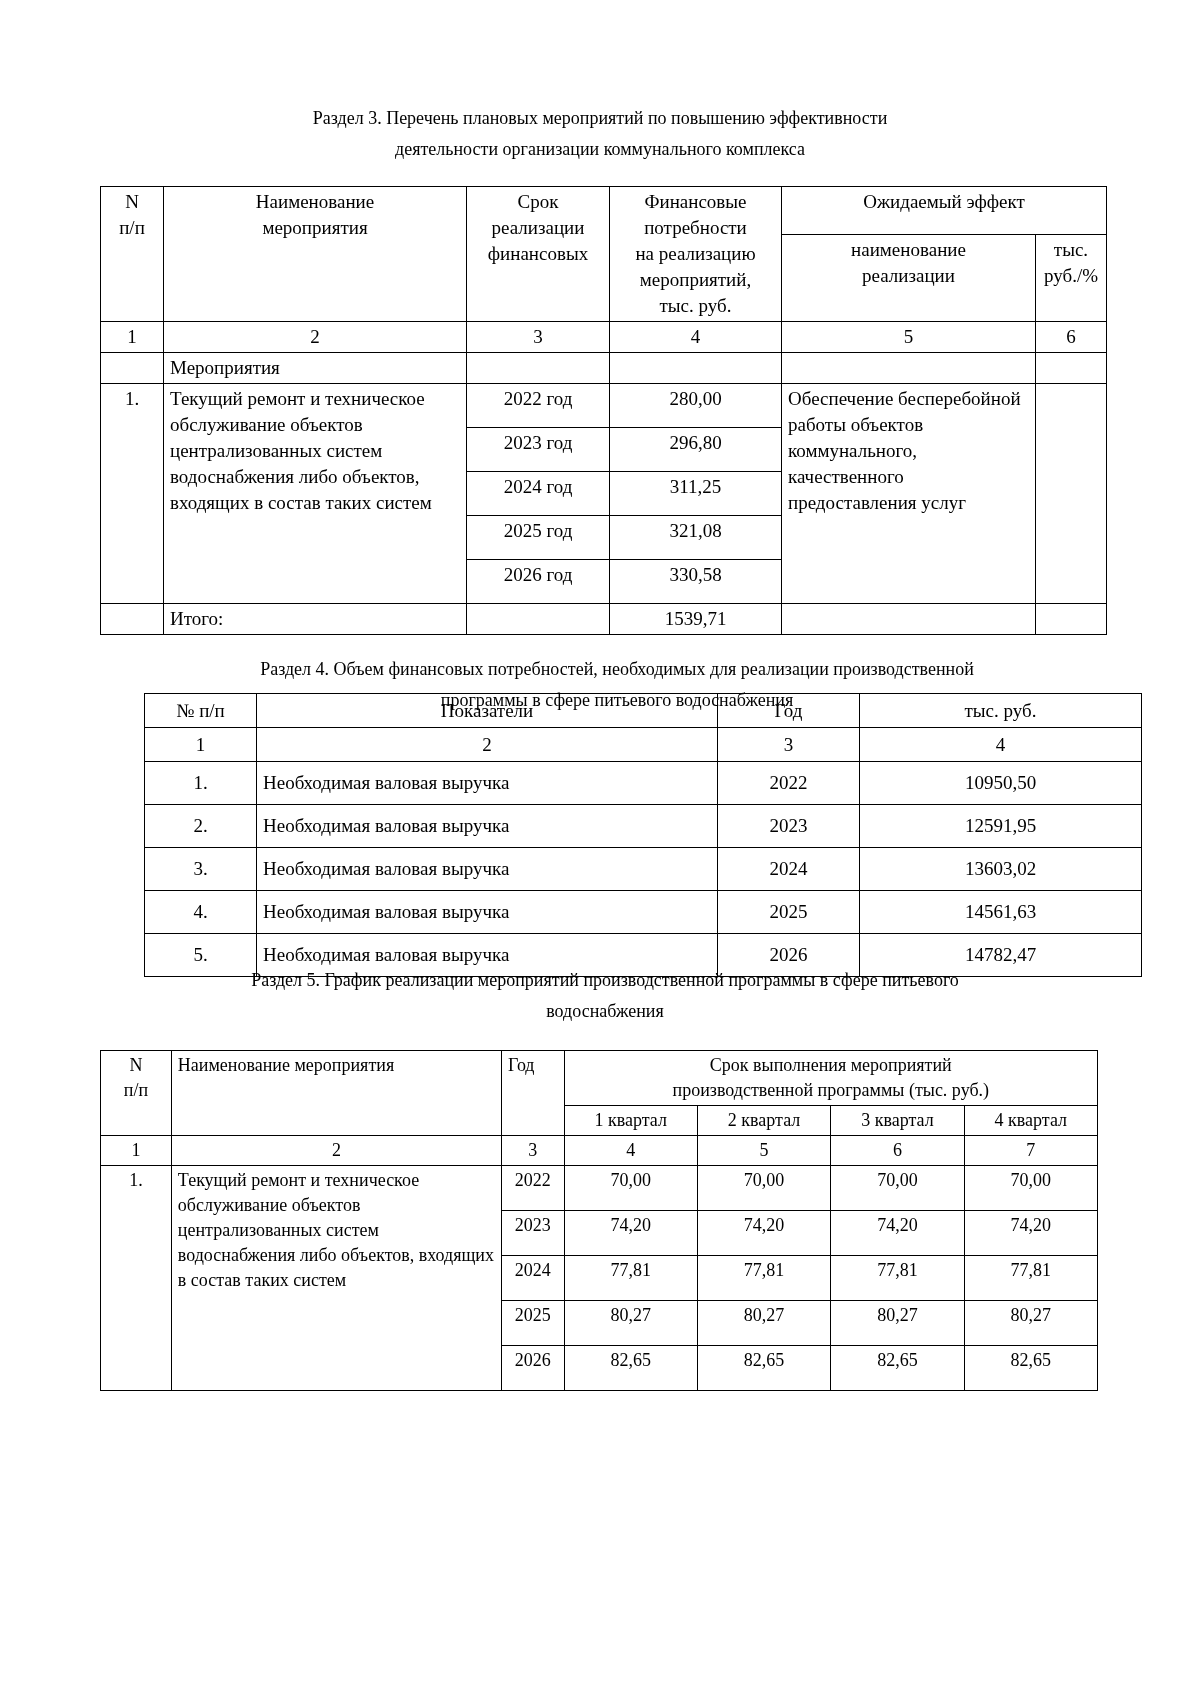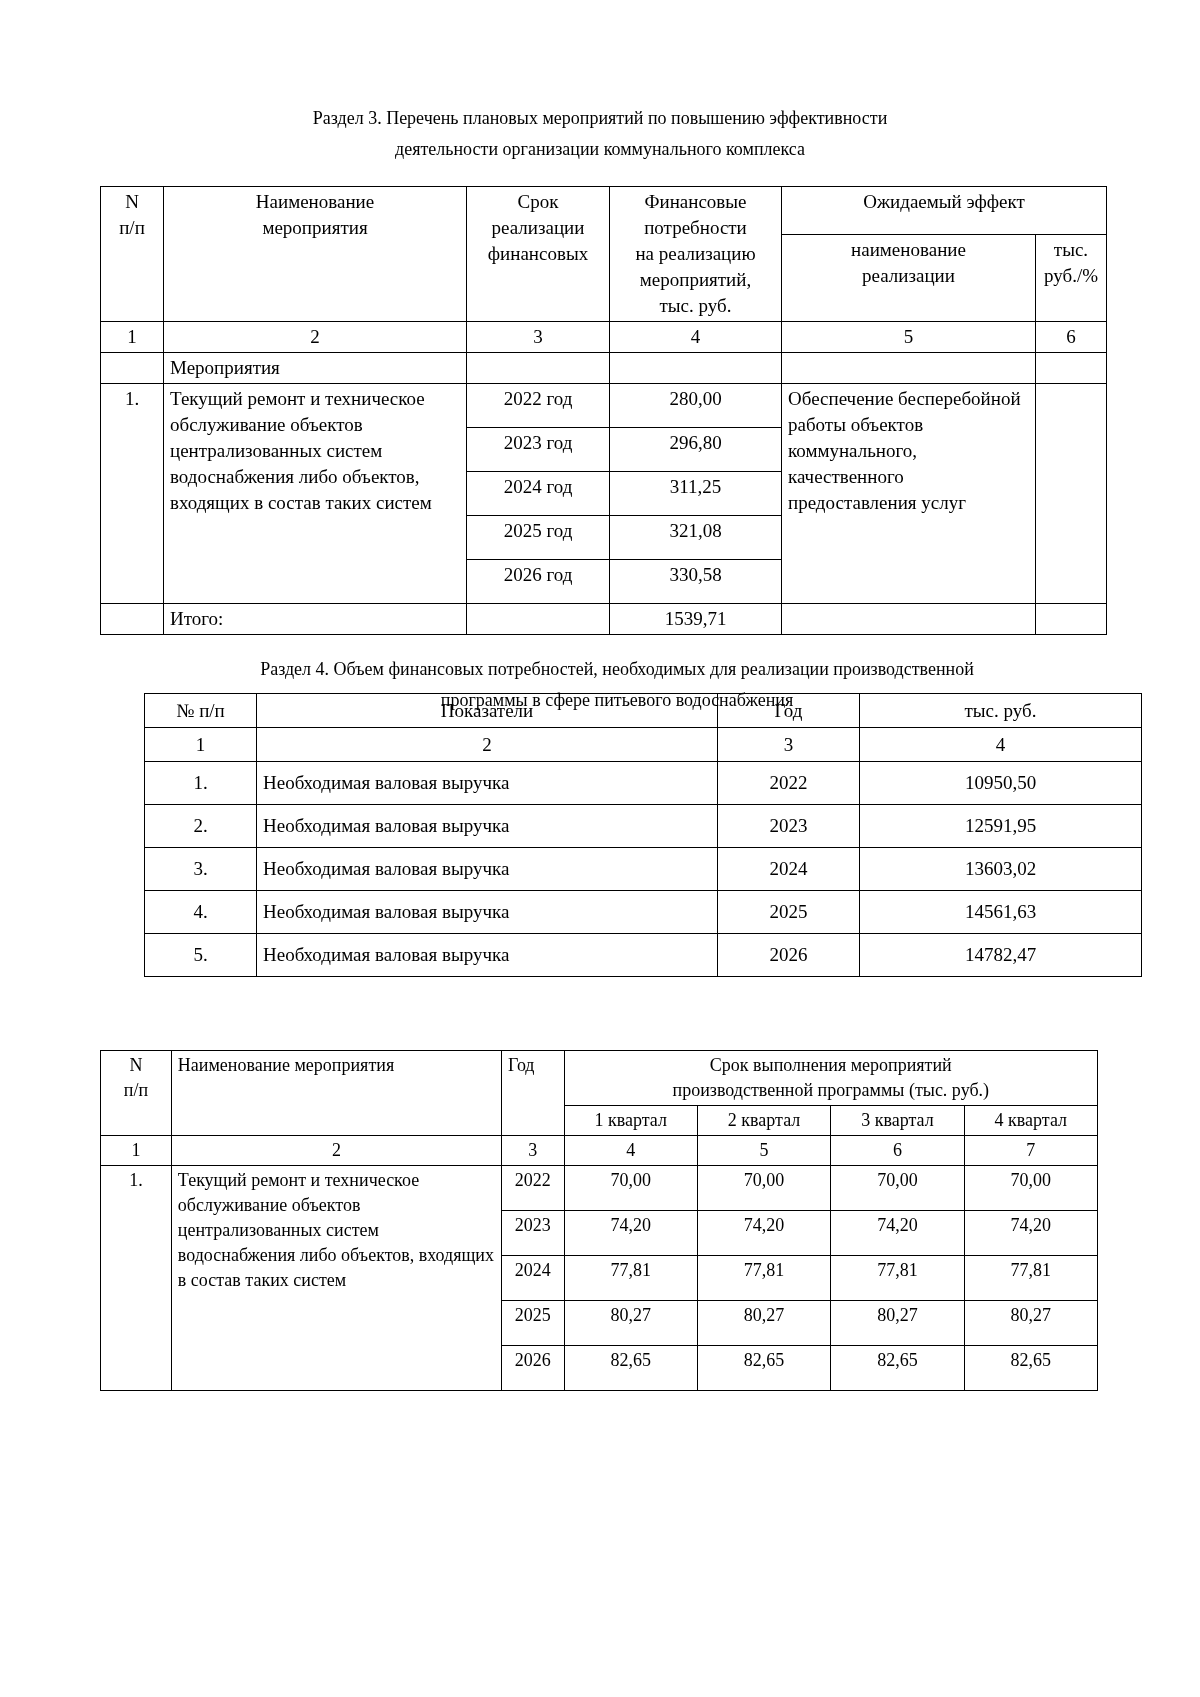--- a/index.html
+++ b/index.html
@@ -273,20 +273,24 @@
       </tr>
       <tr class="data">
         <td class="ctr vmid">5.</td>
         <td class="lft vmid pad-left">Необходимая валовая выручка</td>
         <td class="ctr vmid">2026</td>
         <td class="ctr vmid">14782,47</td>
       </tr>
     </tbody>
   </table>
 
+  <div class="section-heading heading-s5">
+    <div>Раздел 5. График реализации мероприятий производственной программы в сфере питьевого</div>
+    <div>водоснабжения</div>
+  </div>
 
   <table class="doc" id="table-s5">
     <colgroup>
       <col class="c1">
         <col class="c2">
         <col class="c3">
       <col class="cq">
         <col class="cq">
         <col class="cq">
         <col class="cq">

